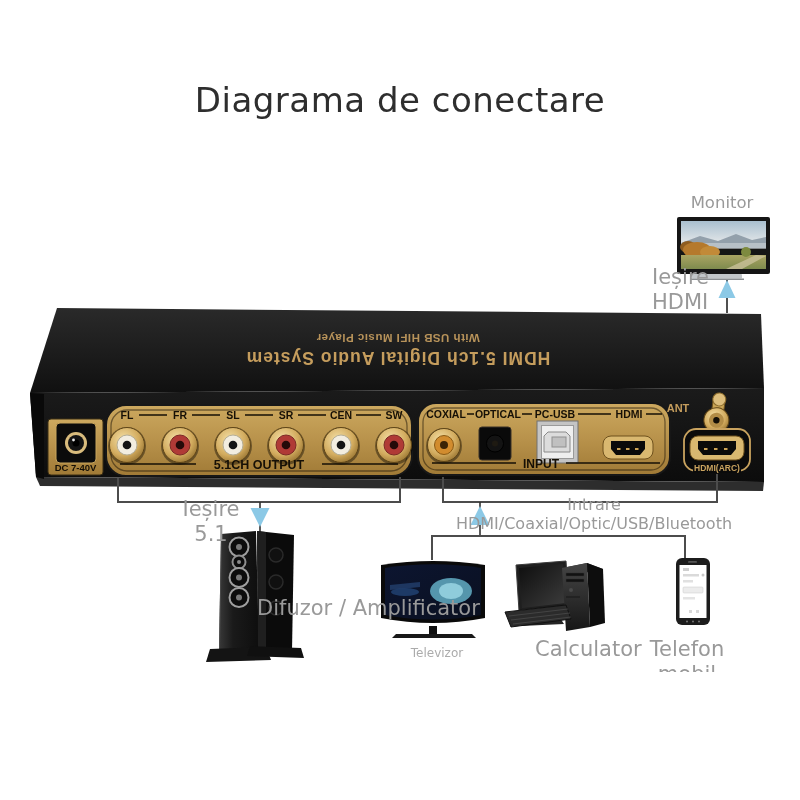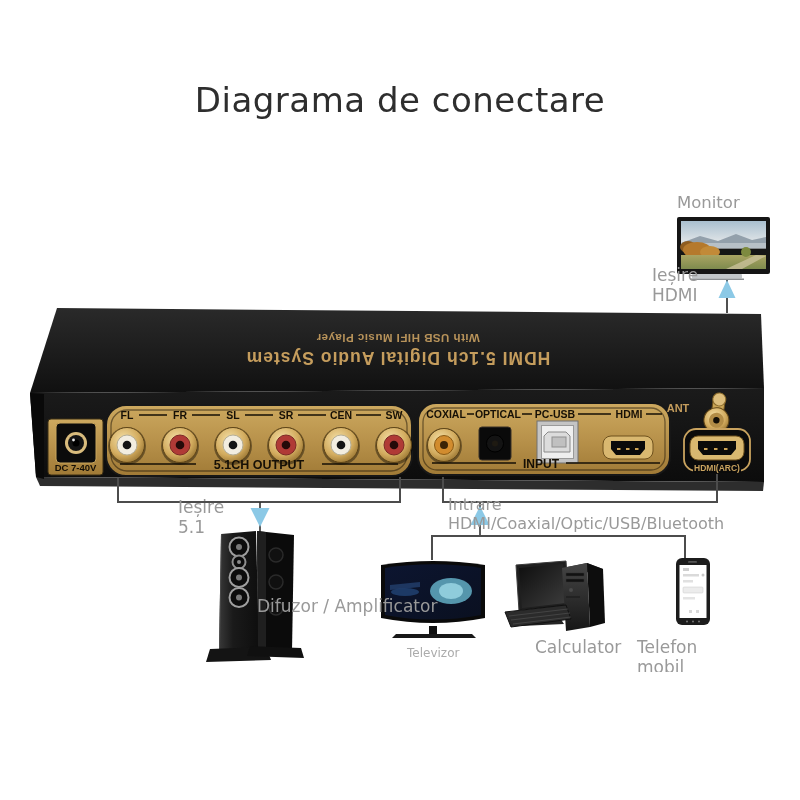--- a/index.html
+++ b/index.html
@@ -1,22 +1,22 @@
 <!DOCTYPE html>
 <html><head>
 <meta charset="utf-8">
 <style>
   html,body{margin:0;padding:0;background:#fff;}
   .canvas{position:relative;width:800px;height:672px;background:#ffffff;overflow:hidden;
           font-family:"DejaVu Sans","Liberation Sans",sans-serif;border-radius:17px;}
   .page-title{position:absolute;top:80px;left:0;width:800px;text-align:center;
               font-size:34px;color:#2e2e2e;font-weight:400;letter-spacing:0.5px;}
   .gfx{position:absolute;left:0;top:0;}
-  .label{position:absolute;color:#999999;font-size:17px;line-height:1.18;white-space:pre-line;}
-  .label.center{}
+  .label{position:absolute;color:#999999;font-size:21px;line-height:1.18;white-space:pre-line;}
+  .label.center{text-align:center;}
   .label.small{font-size:12px;color:#ababab;}
   .label.intrare{font-size:16px;}
   svg text{font-family:"Liberation Sans",sans-serif;}
 </style>
 </head>
 <body>
 
 <div class="canvas">
 
   <div class="page-title">Diagrama de conectare</div>

